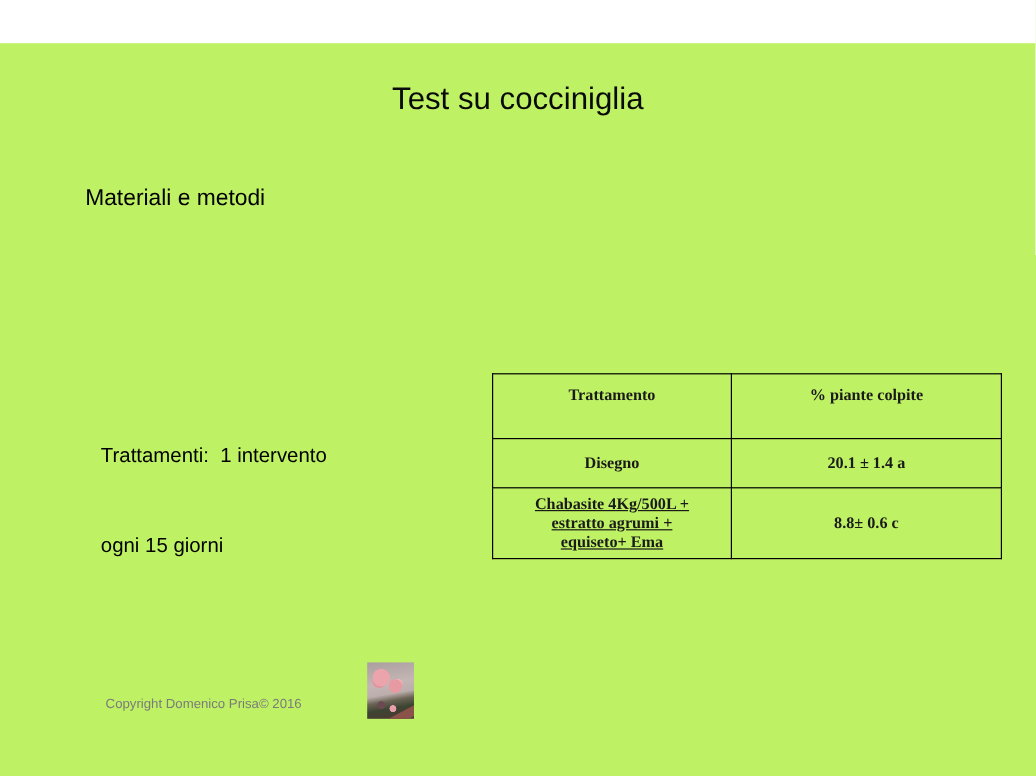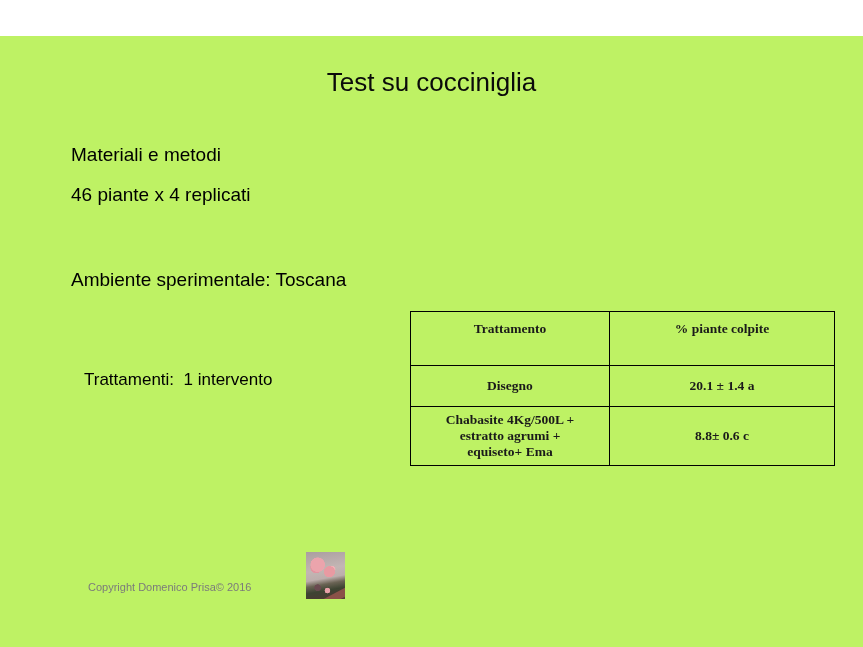--- a/index.html
+++ b/index.html
@@ -27,21 +27,21 @@
   }
 
   
   .body-line {
     position: absolute;
     left: 71px;
     font-size: 19px;
     color: #000000;
     white-space: pre;
   }
-  .line-1 { top: 108px; text-align: right; }
+  .line-1 { top: 119px; text-align: right; }
   .line-2 { top: 148px; }
   .line-3 { top: 191px; }
   .line-4 { top: 233px; }
 
   .treatments {
     position: absolute;
     left: 84px;
     top: 281px;
     font-size: 17px;
     line-height: 25px;
@@ -65,21 +65,21 @@
     text-align: center;
     vertical-align: middle;
     padding: 0 6px;
   }
   .data-table .col-t { width: 199px; }
   .data-table .col-v { width: 225px; }
   .data-table .hdr-row td { height: 44px; vertical-align: top; padding-top: 9px; font-family: Liberation Serif, serif; }
   .data-table .row-1 td { height: 40px; }
   .data-table .row-2 td { height: 36px; }
   .data-table .row-3 td { height: 58px; }
-  .cell-line { line-height: 16px; }
+  .cell-line { line-height: 16px; text-decoration: underline; }
 
   
   .copyright {
     position: absolute;
     left: 88px;
     top: 545px;
     font-size: 11px;
     color: #7b7b7b;
   }
 
@@ -112,25 +112,24 @@
   }
 </style>
 </head>
 <body>
 
 <div class="slide">
 
   <div class="title">Test su cocciniglia</div>
 
   <div class="body-line line-1">Materiali e metodi</div>
-  <div class="body-line line-2">46 piante x 4 replicati</div>
-  <div class="body-line line-4">Ambiente sperimentale: Toscana</div>
 
   <div class="treatments">
     <div>Trattamenti:  1 intervento</div>
+    <div>ogni 15 giorni</div>
   </div>
 
   <table class="data-table">
     <colgroup>
       <col class="col-t">
       <col class="col-v">
     </colgroup>
     <tbody>
       <tr class="hdr-row">
         <td>Trattamento</td>

